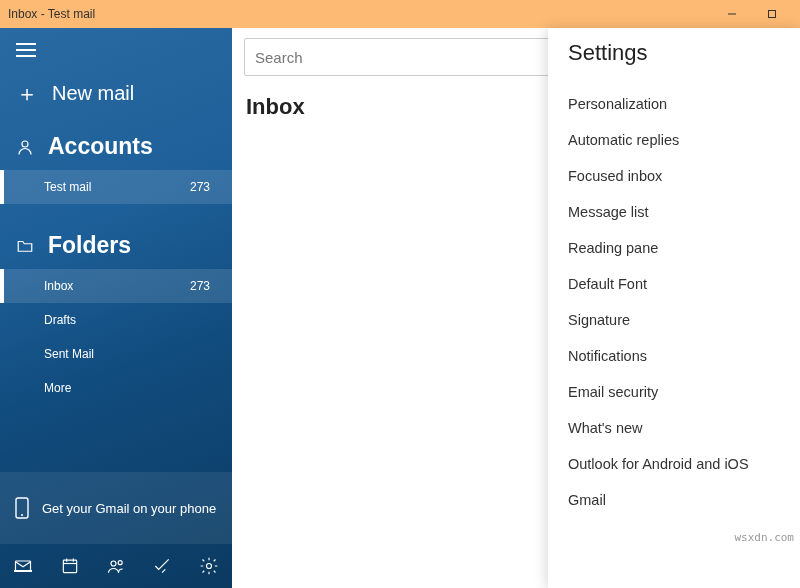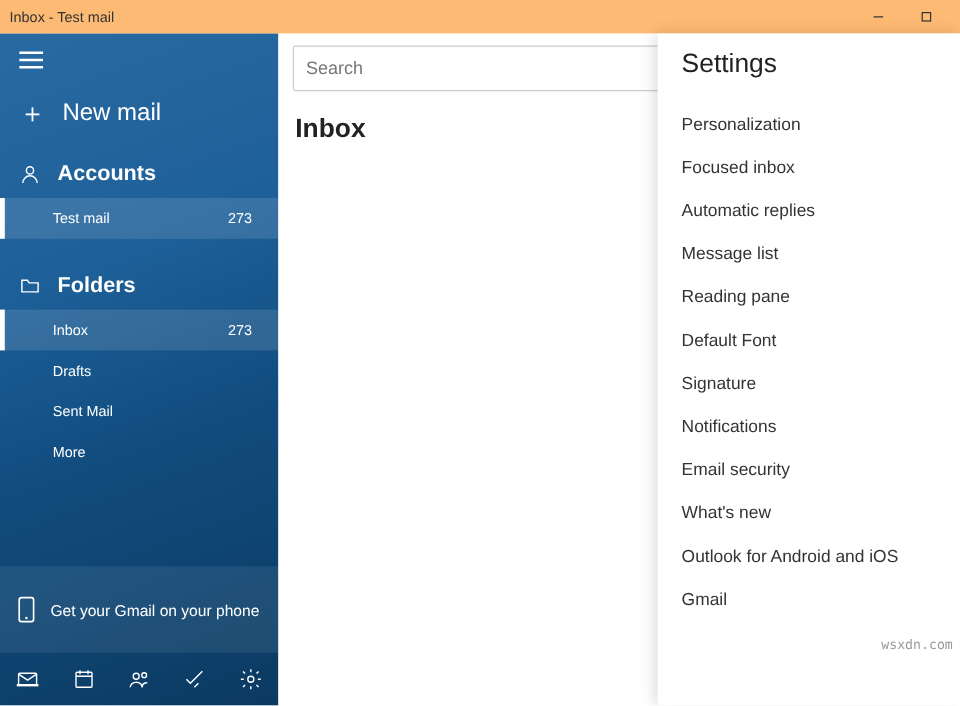--- a/index.html
+++ b/index.html
@@ -14,21 +14,21 @@
 
     .sidebar {
       width: 232px; height: 560px; color: #fff; position: relative;
       background: linear-gradient(160deg, #2a6aa3 0%, #1d5f98 35%, #114c7e 60%, #0b3a61 100%);
       display: flex; flex-direction: column;
     }
     .hamburger { padding: 14px 16px 10px; }
     .hamburger svg { width: 20px; height: 16px; }
     .new-mail-row { display:flex; align-items:center; gap:14px; padding: 10px 16px 18px; font-size: 20px; font-weight: 400; }
     .new-mail-row .plus { font-size: 22px; line-height: 1; }
-    .section-row { display:flex; align-items:center; gap:14px; padding: 10px 16px; font-size: 18px; font-weight: 600; }
+    .section-row { display:flex; align-items:center; gap:14px; padding: 10px 16px; font-size: 23px; font-weight: 600; }
     .section-row svg { width: 18px; height: 18px; flex-shrink:0; }
     .item-row { display:flex; align-items:center; padding: 10px 16px 10px 44px; font-size: 12px; }
     .item-row .label { flex:1; }
     .item-row .count { padding-right: 6px; }
     .item-row.selected { background: rgba(255,255,255,0.12); position:relative; }
     .item-row.selected::before { content:""; position:absolute; left:0; top:0; bottom:0; width:4px; background:#fff; }
     .sb-flex { flex:1; }
     .banner { display:flex; align-items:center; gap:12px; padding: 24px 14px; font-size: 13px; background: rgba(255,255,255,0.08); }
     .banner svg { width:16px; height:24px; }
     .bottom-bar { height: 44px; display:flex; align-items:center; }
@@ -171,22 +171,22 @@
     <div class="search">
       <span>Search</span>
     </div>
     <div class="main-title">Inbox</div>
   </div>
 </div>
 
 <div class="settings-panel">
   <div class="settings-title">Settings</div>
   <div class="setting-item"><span>Personalization</span></div>
+  <div class="setting-item"><span>Automatic replies</span></div>
   <div class="setting-item"><span>Focused inbox</span></div>
-  <div class="setting-item"><span>Automatic replies</span></div>
   <div class="setting-item"><span>Message list</span></div>
   <div class="setting-item"><span>Reading pane</span></div>
   <div class="setting-item"><span>Default Font</span></div>
   <div class="setting-item"><span>Signature</span></div>
   <div class="setting-item"><span>Notifications</span></div>
   <div class="setting-item"><span>Email security</span></div>
   <div class="setting-item"><span>What's new</span></div>
   <div class="setting-item"><span>Outlook for Android and iOS</span></div>
   <div class="setting-item"><span>Gmail</span></div>
 </div>

